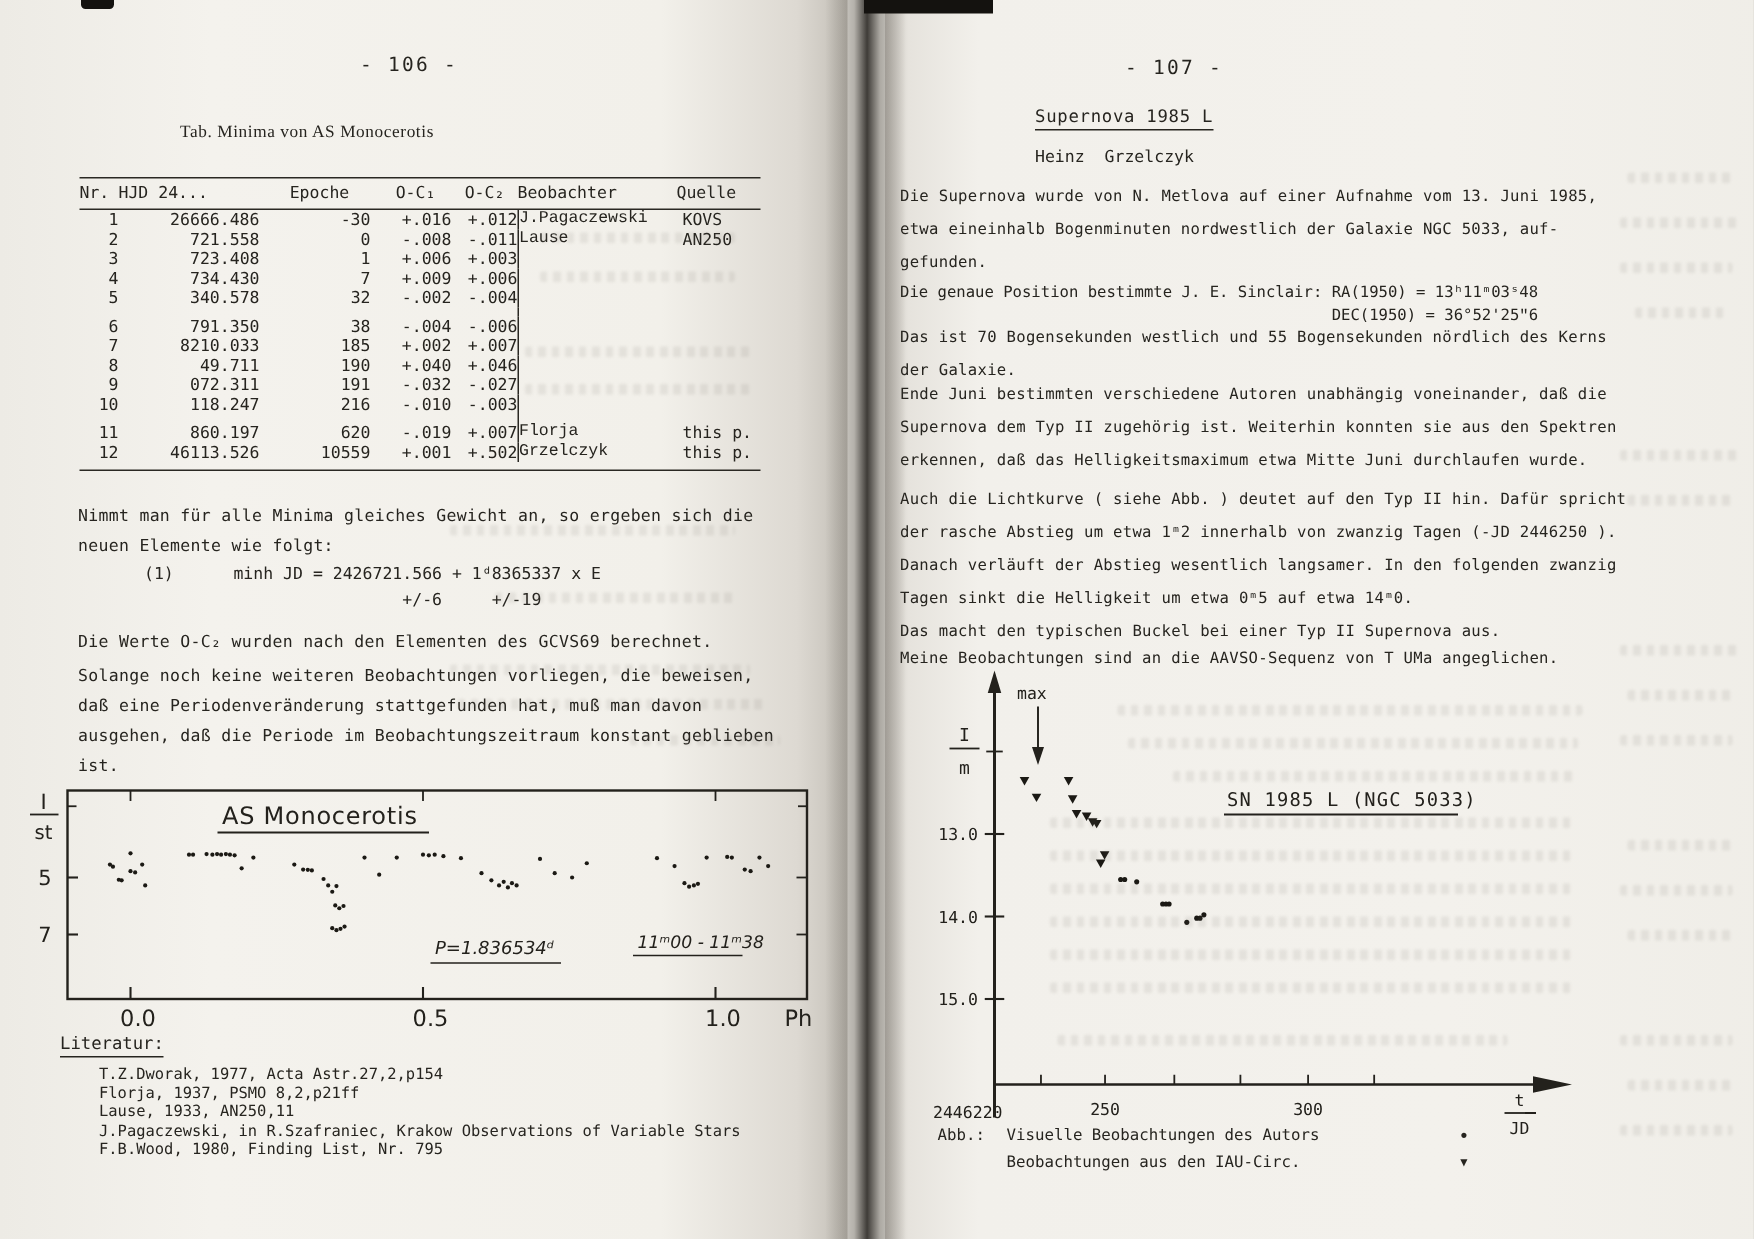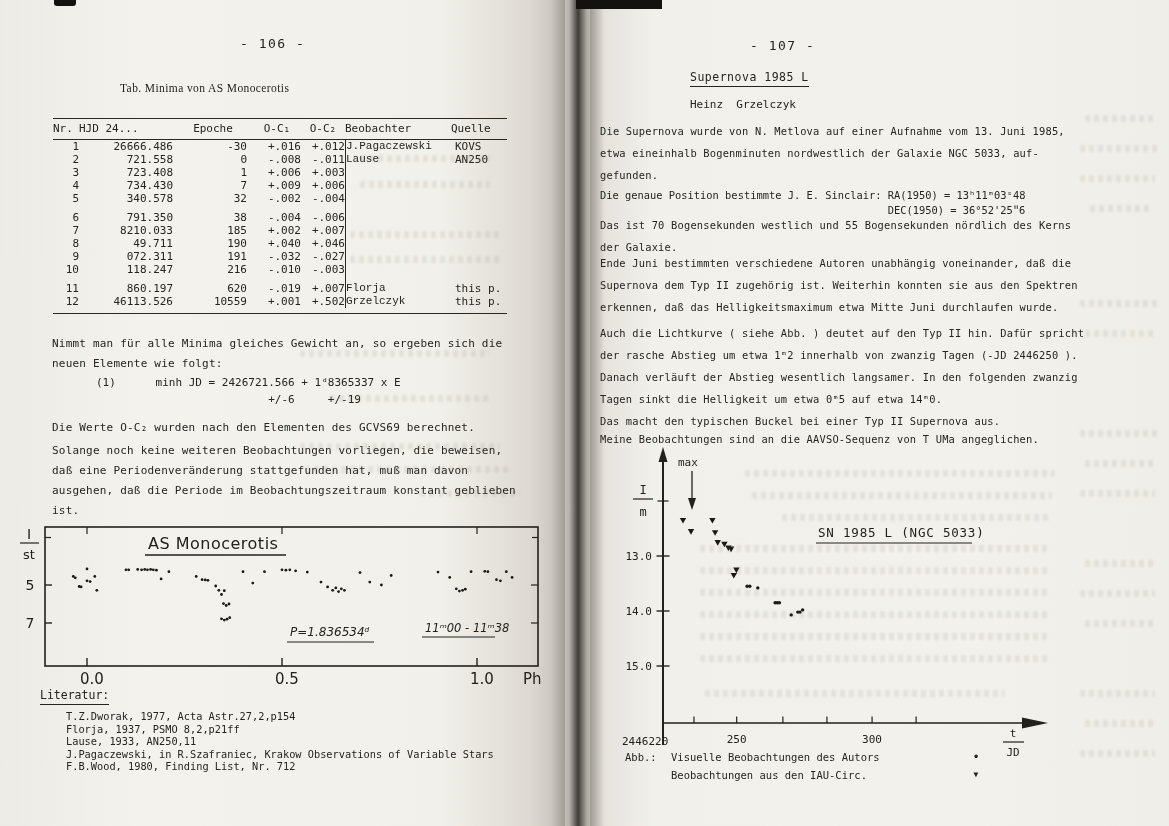--- a/index.html
+++ b/index.html
@@ -284,21 +284,21 @@
 
     <div class="abs" style="left:40px;top:688px;font-size:11.5px;">
       <span class="underlined">Literatur:</span>
     </div>
 
     <div id="ref-list" class="abs" style="left:38px;top:710px;width:500px;margin-left:28px;">
         <div class="refline">T.Z.Dworak, 1977, Acta Astr.27,2,p154</div>
         <div class="refline">Florja, 1937, PSMO 8,2,p21ff</div>
         <div class="refline">Lause, 1933, AN250,11</div>
         <div class="refline">J.Pagaczewski, in R.Szafraniec, Krakow Observations of Variable Stars</div>
-        <div class="refline">F.B.Wood, 1980, Finding List, Nr. 712</div>
+        <div class="refline">F.B.Wood, 1980, Finding List, Nr. 795</div>
       </div>
   </div>
 
   <div class="page page-right">
     <div class="abs pagenum center" style="left:160px;top:38px;width:140px;">- 107 -</div>
 
     <div class="abs center" style="left:100px;top:70px;width:240px;font-size:11.5px;letter-spacing:.5px;">
       <span class="underlined">Supernova 1985 L</span>
     </div>
 

